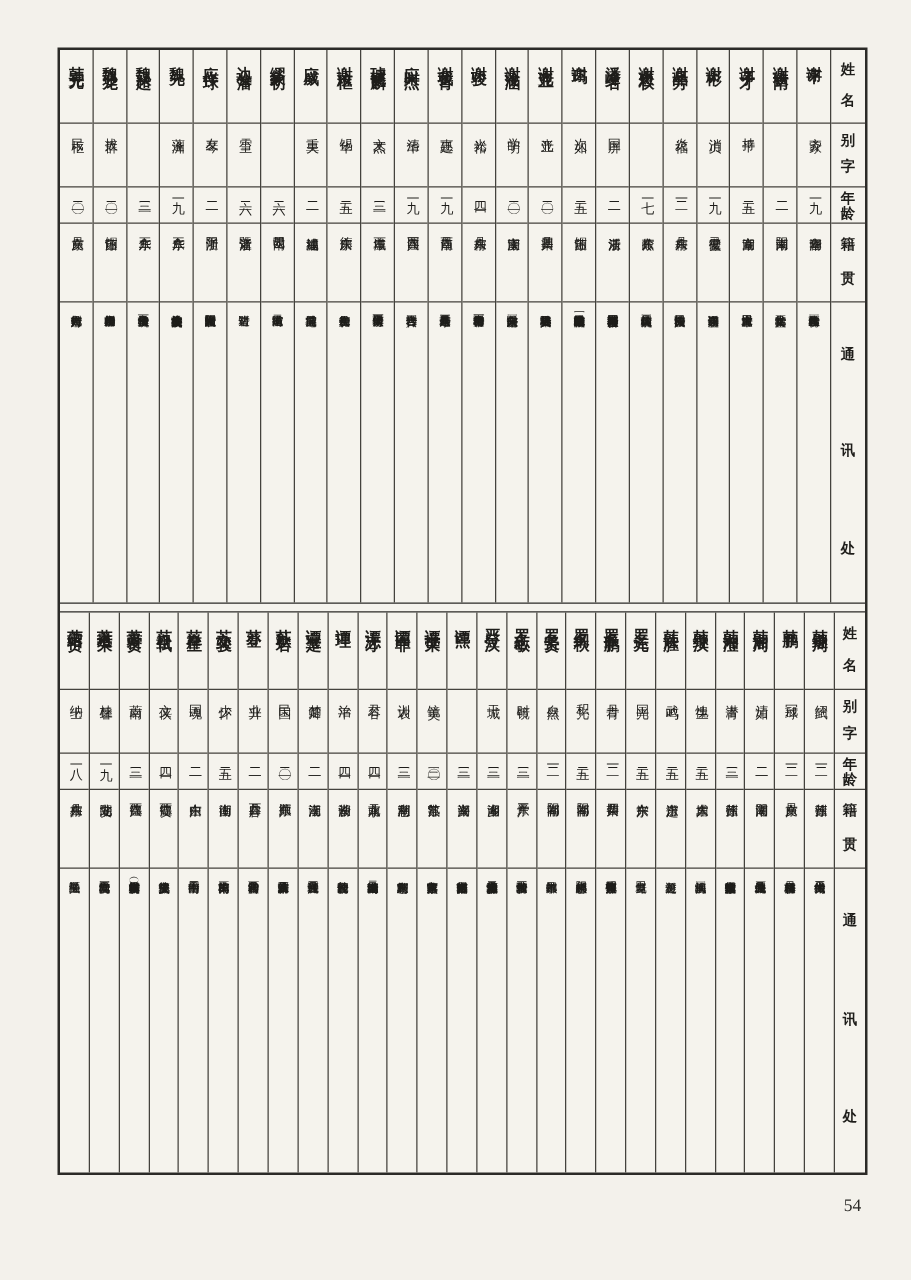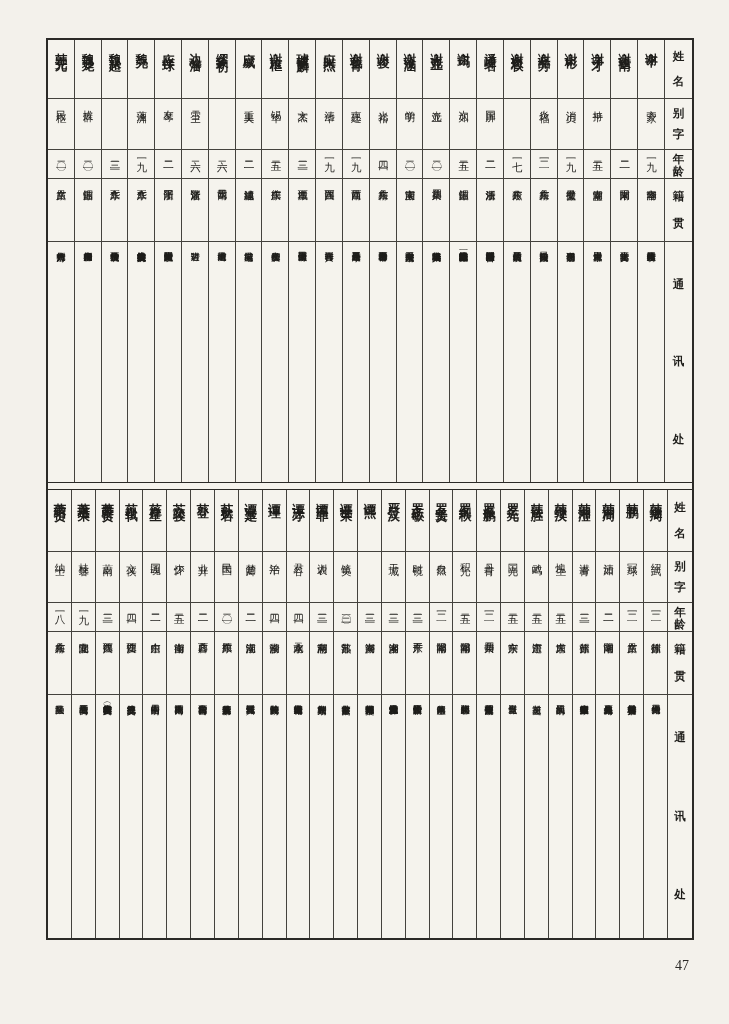--- a/index.html
+++ b/index.html
@@ -912,14 +912,14 @@
           </div>
           <div class="cell c-place">
             <span class="vtext">广东梅县</span>
           </div>
           <div class="cell c-addr">
             <span class="vtext">汕头顺星隆</span>
           </div>
         </div>
       </div>
   </div>
-  <div class="pageno">47</div>
+  <div class="pageno">54</div>
 </div>
 
 </body></html>

